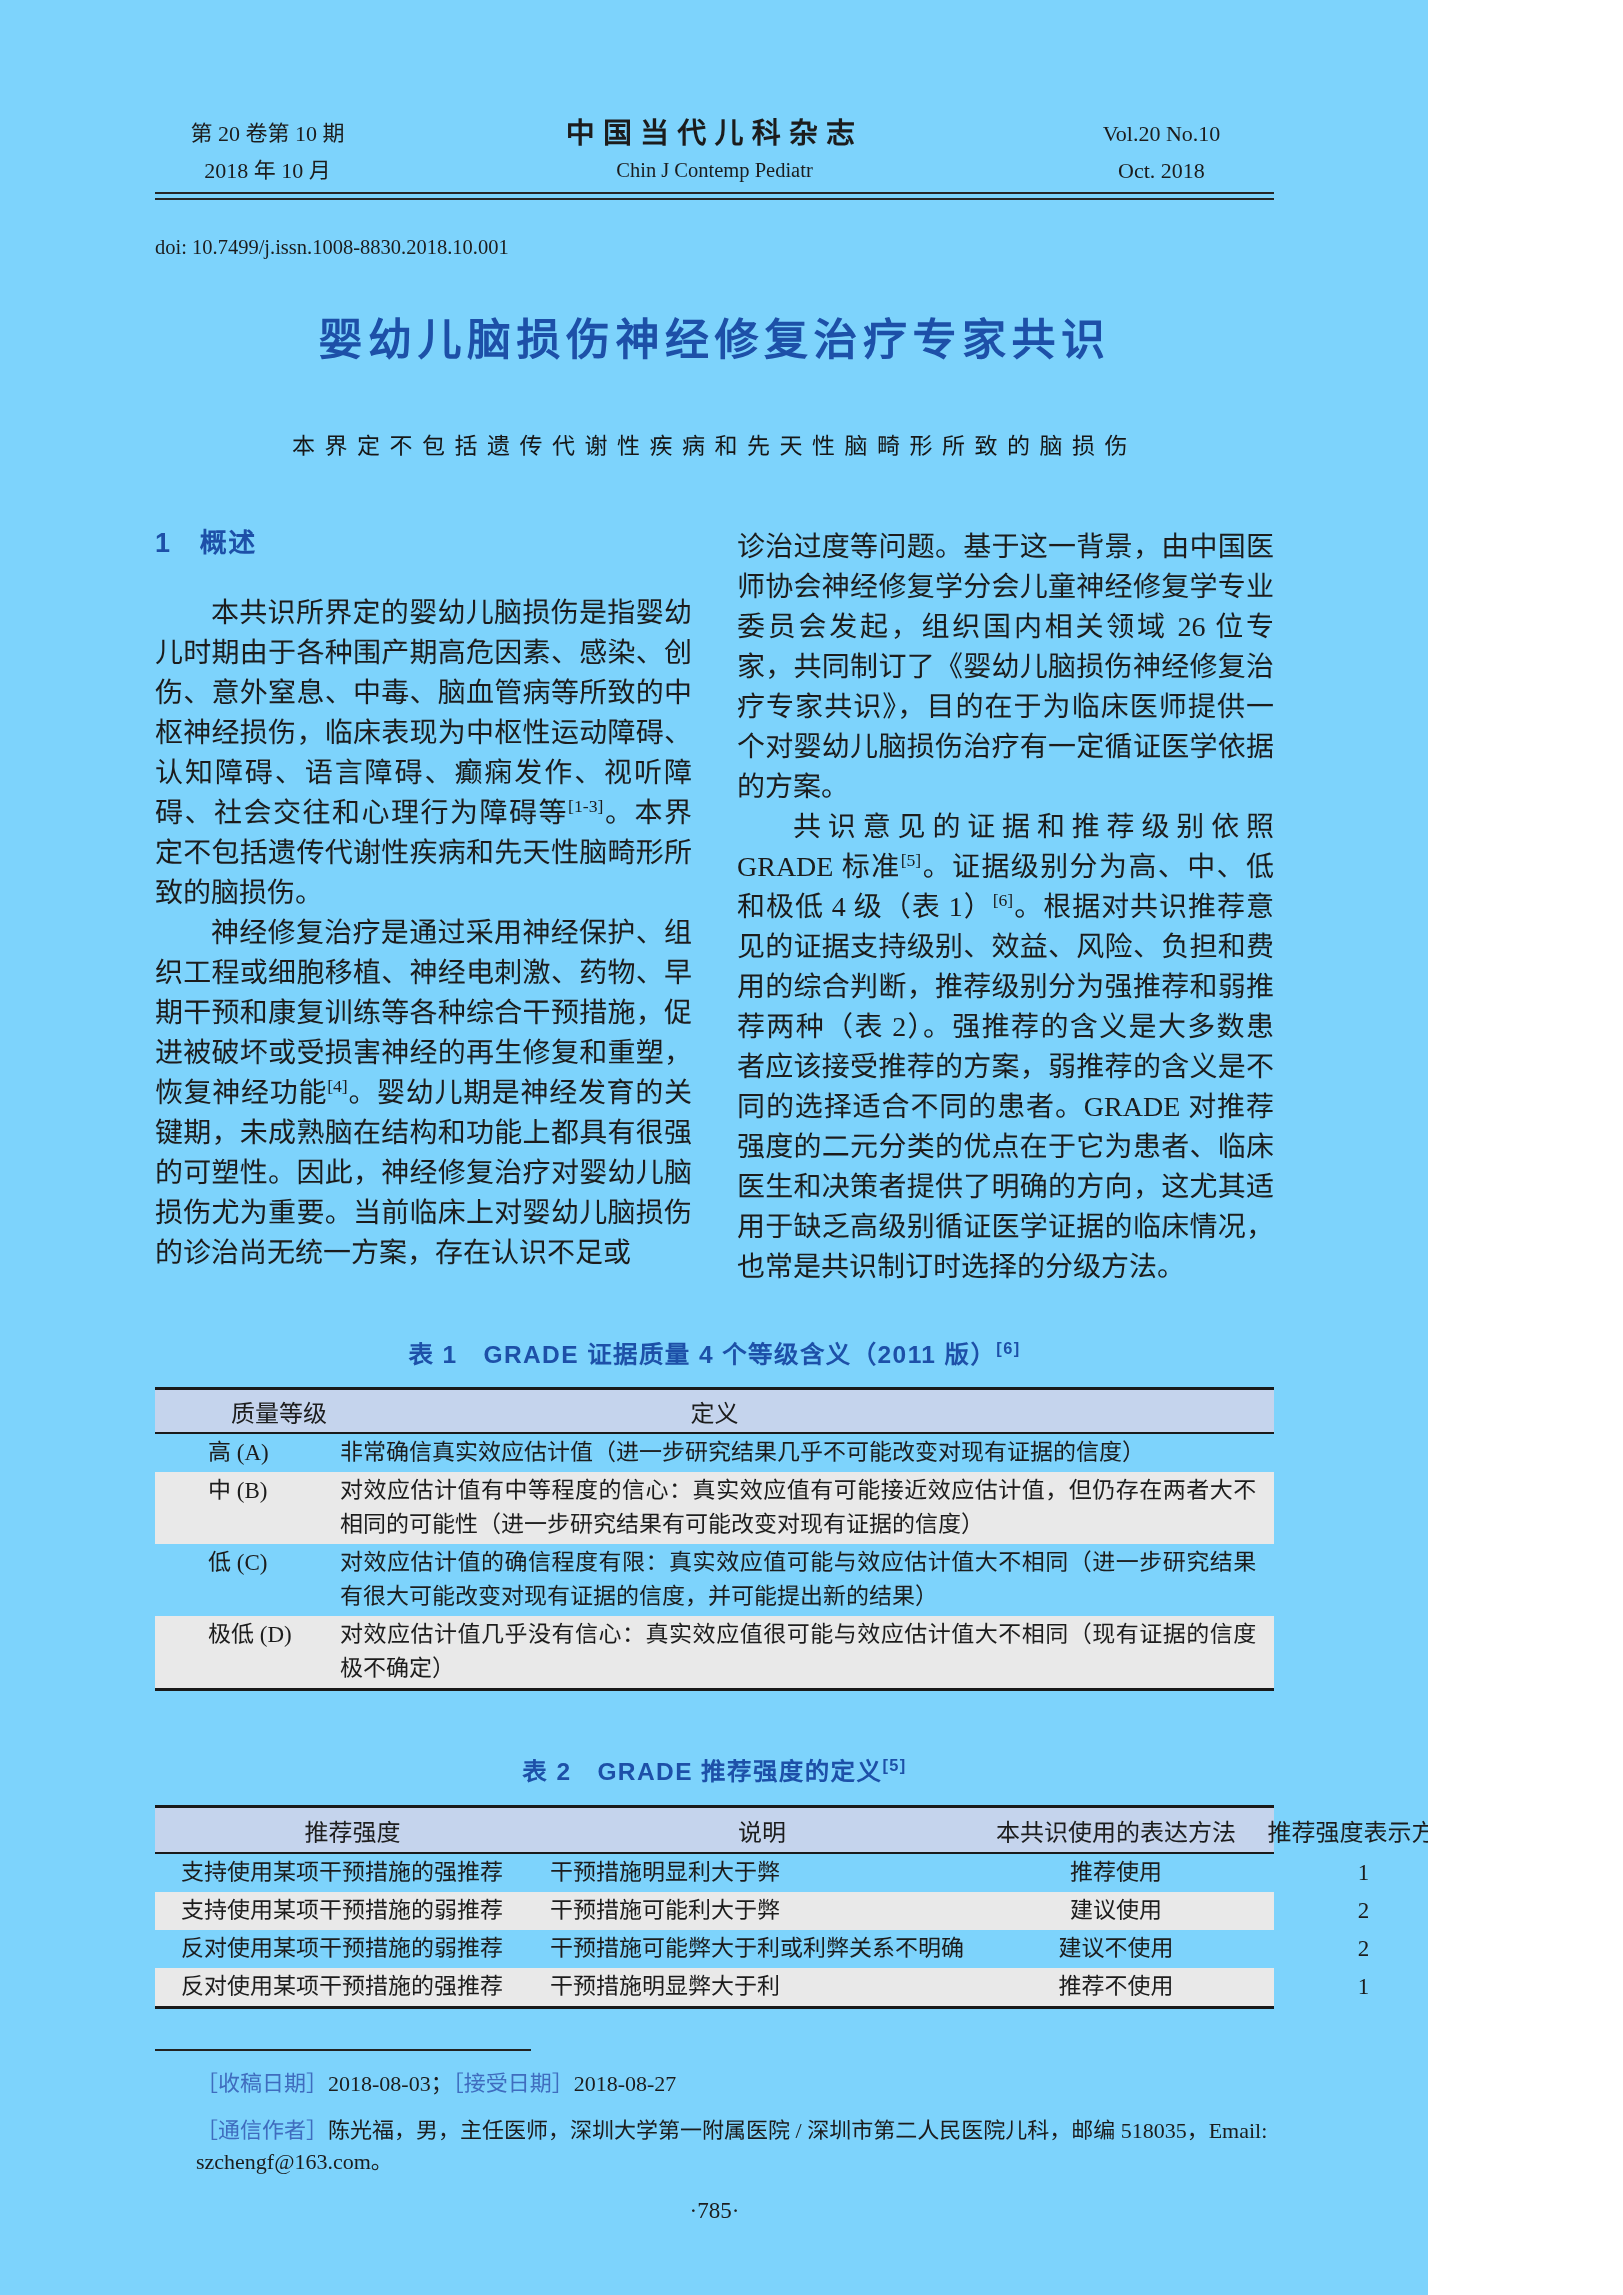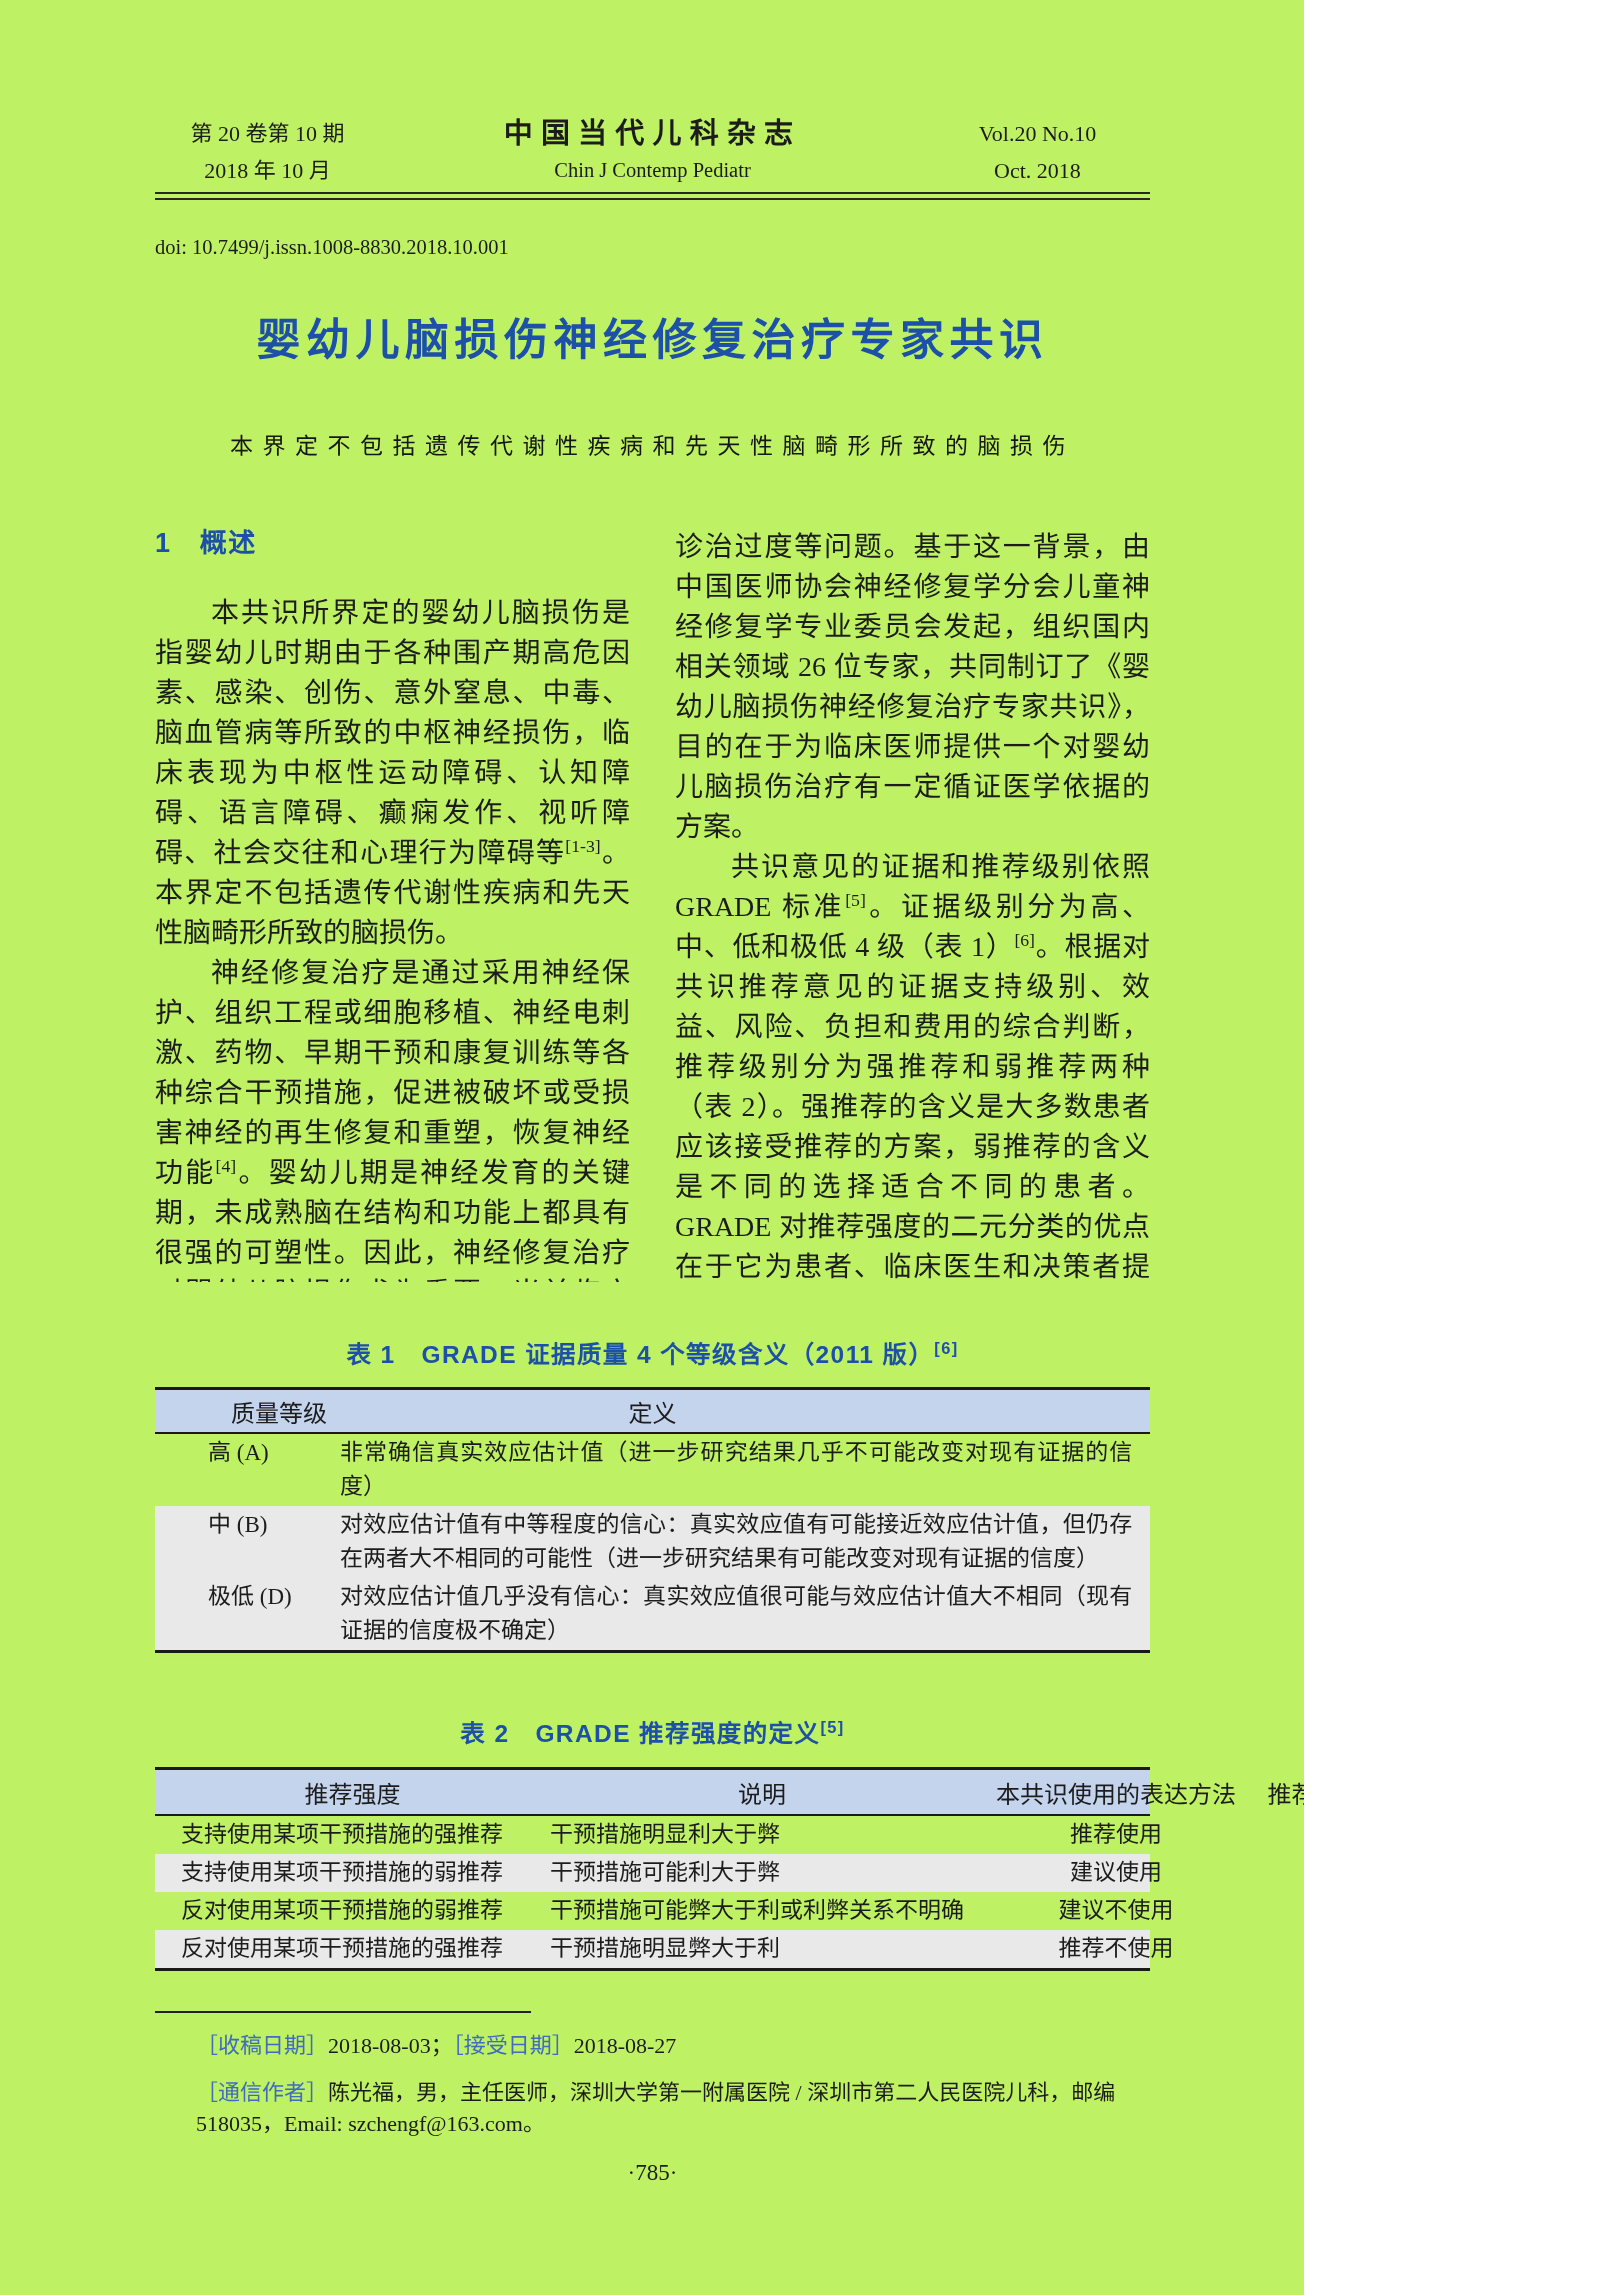--- a/index.html
+++ b/index.html
@@ -1,19 +1,19 @@
 <!DOCTYPE html>
 <html lang="zh-CN" style="font-size:11px"><head>
 <meta charset="utf-8">
 <style>
   html,body{margin:0;padding:0;background:#ffffff;}
   .page{
     position:relative;
-    width:1304px;height:2295px;
-    background:#bef264;
+    width:1428px;height:2295px;
+    background:#7dd3fc;
     overflow:hidden;
     font-family:"Liberation Serif","DejaVu Serif",serif;
     color:#1c1c1c;
     -webkit-font-smoothing:antialiased;
   }
   .content{position:absolute;left:155px;right:154px;top:0;}
 
   
   .jheader{margin-top:115px;display:flex;justify-content:space-between;align-items:flex-start;}
   .jh-side{width:225px;text-align:center;font-size:22px;line-height:37px;}
@@ -137,20 +137,24 @@
       </div>
       <div>
           <div class="grow">
             <div class="gc c1">高 (A)</div>
             <div class="gc c2">非常确信真实效应估计值（进一步研究结果几乎不可能改变对现有证据的信度）</div>
           </div>
           <div class="grow stripe">
             <div class="gc c1">中 (B)</div>
             <div class="gc c2">对效应估计值有中等程度的信心：真实效应值有可能接近效应估计值，但仍存在两者大不相同的可能性（进一步研究结果有可能改变对现有证据的信度）</div>
           </div>
+          <div class="grow">
+            <div class="gc c1">低 (C)</div>
+            <div class="gc c2">对效应估计值的确信程度有限：真实效应值可能与效应估计值大不相同（进一步研究结果有很大可能改变对现有证据的信度，并可能提出新的结果）</div>
+          </div>
           <div class="grow stripe">
             <div class="gc c1">极低 (D)</div>
             <div class="gc c2">对效应估计值几乎没有信心：真实效应值很可能与效应估计值大不相同（现有证据的信度极不确定）</div>
           </div>
         </div>
     </div>
 
     <div class="tcaption tcap2">
       <span>表 2　GRADE 推荐强度的定义</span><sup>[5]</sup>
     </div>

